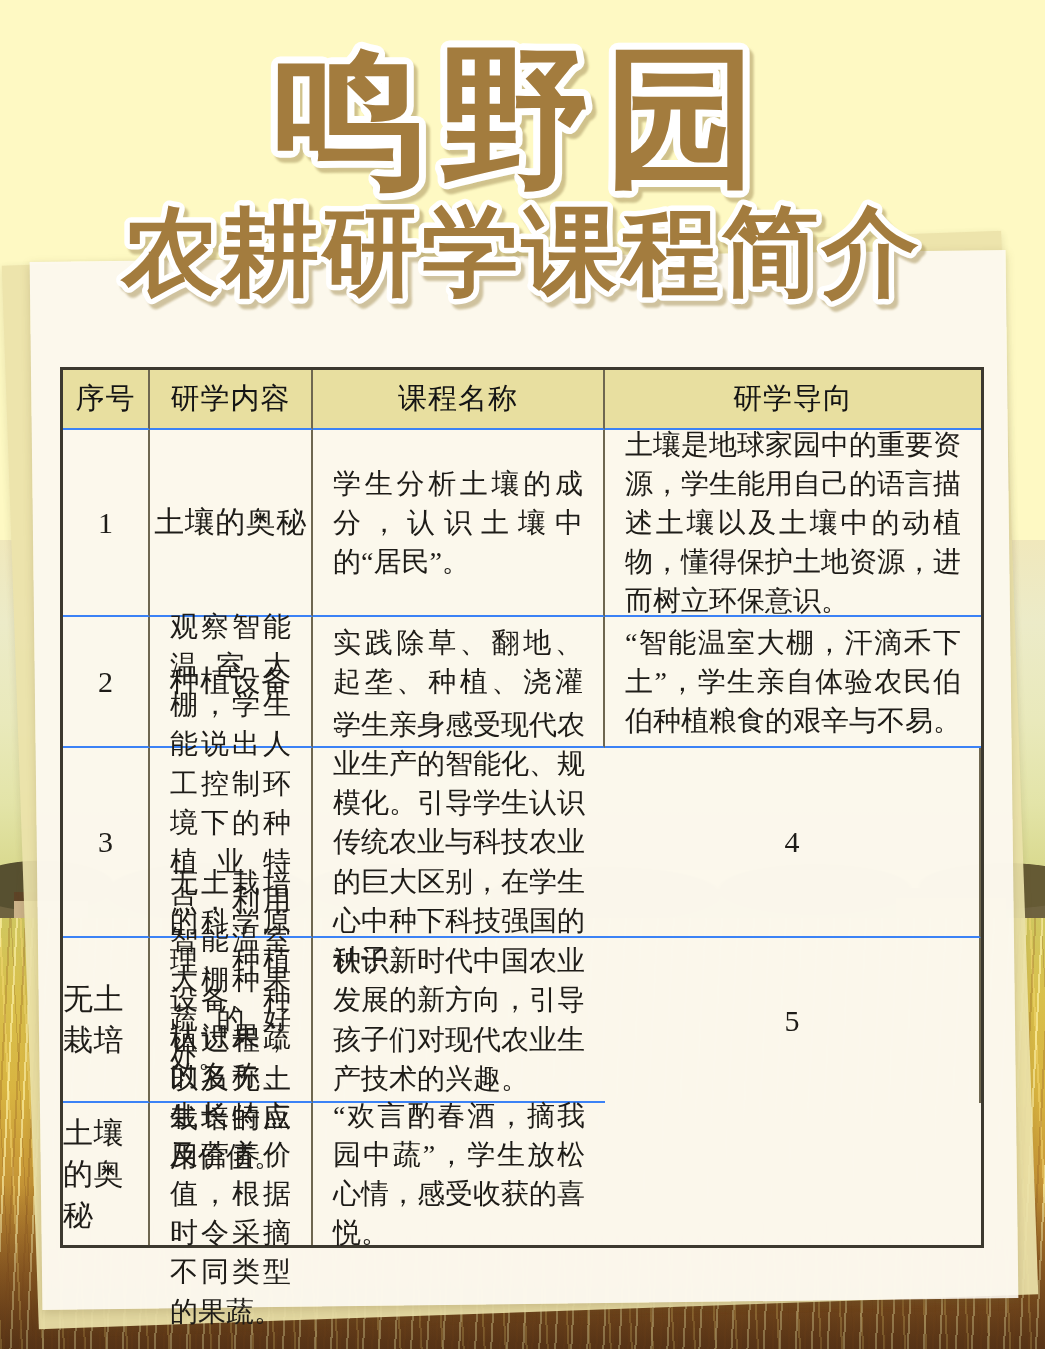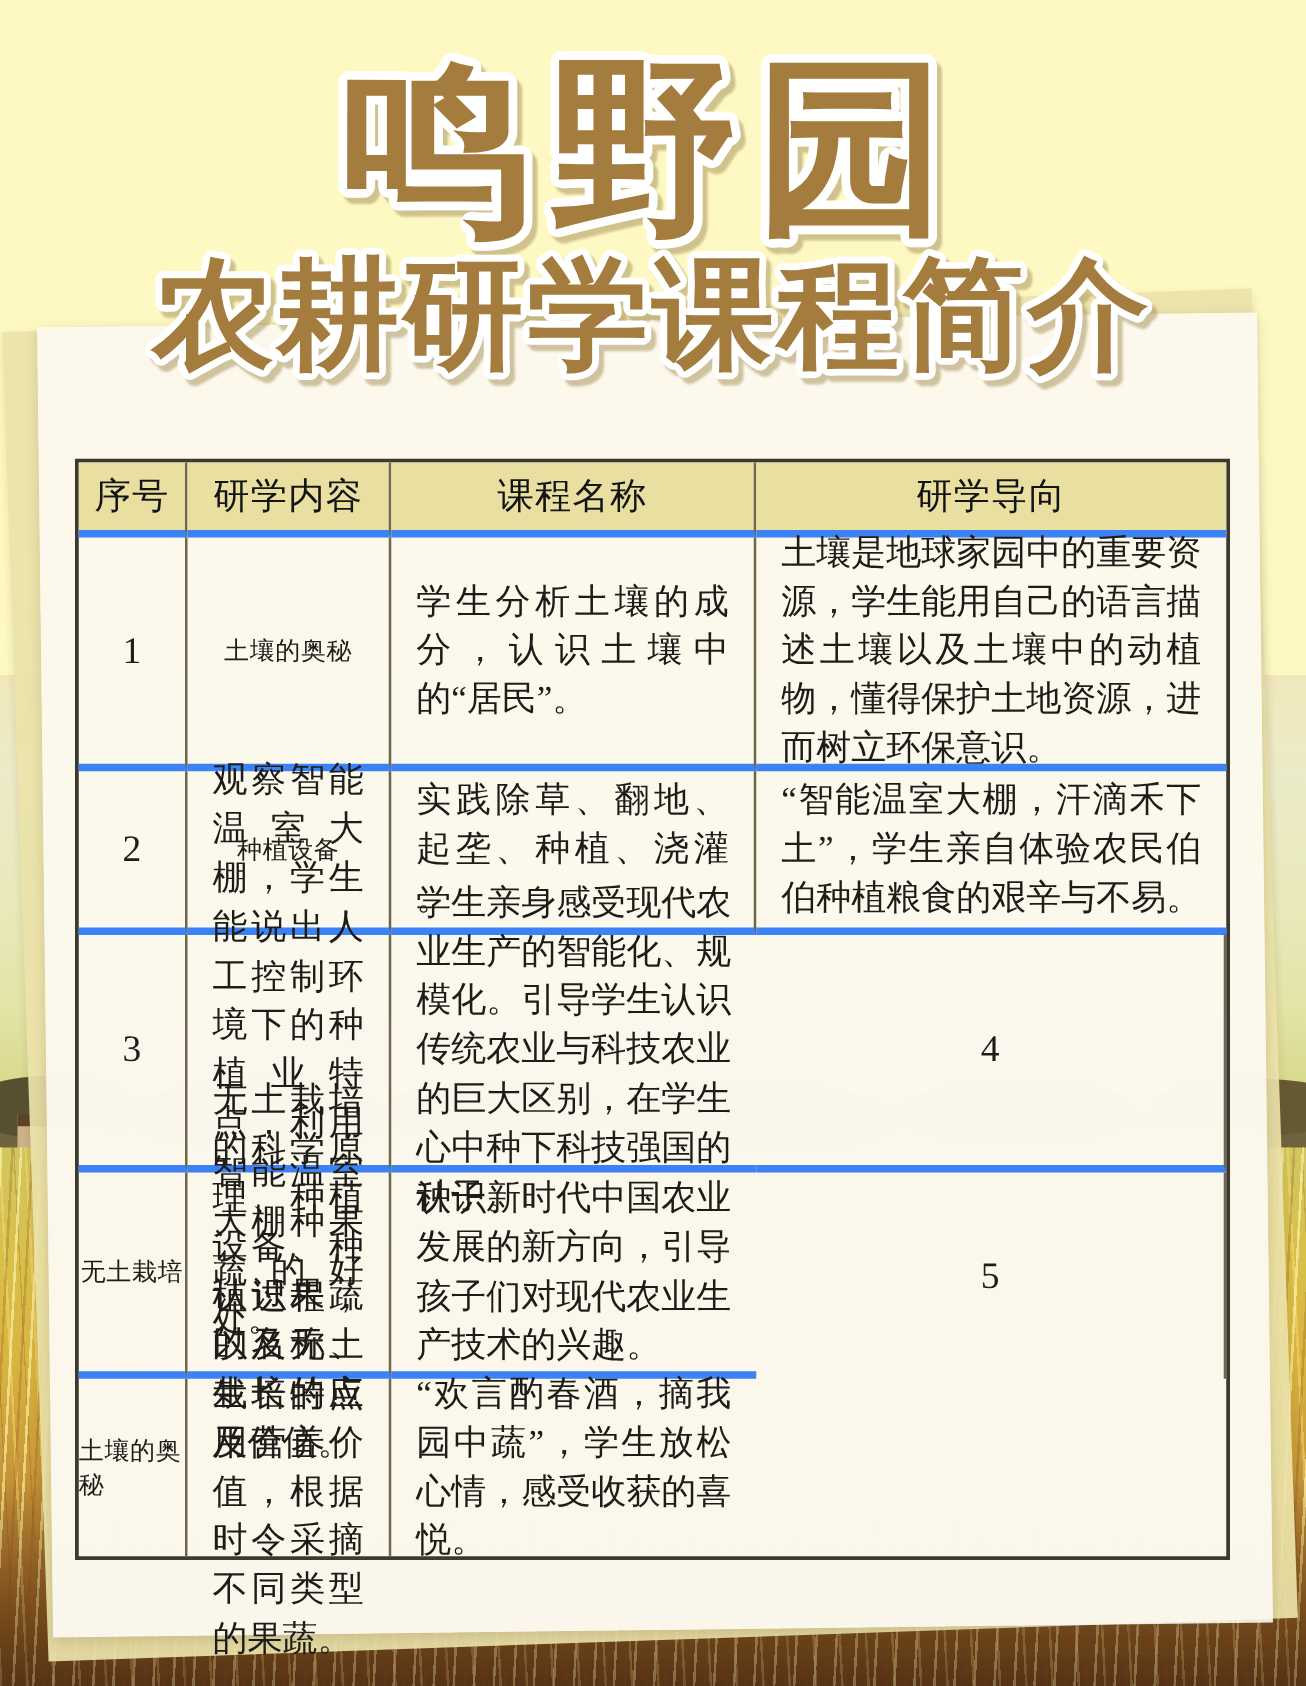--- a/index.html
+++ b/index.html
@@ -68,34 +68,34 @@
   .rtable{
     position:absolute;left:60px;top:367px;width:918px;
     display:grid;
     grid-template-columns:87px 163px 292px 376px;
     grid-template-rows:60px 187px 131px 190px 165px 142px;
     border:3px solid #3c392f;
     box-sizing:content-box;
   }
   .cell{
     border-right:2px solid #6e6750;
-    border-bottom:6px solid #3b82f6;
+    border-bottom:2px solid #3b82f6;
     display:flex;align-items:center;justify-content:center;
     box-sizing:border-box;
     color:#1e1c18;
   }
   .cell.last-col{border-right:none;}
   .cell.last-row{border-bottom:none;}
   .hcell{
     background:#e8dfa0;
     font-family:"Liberation Sans", sans-serif;
     font-size:29px;font-weight:500;letter-spacing:1px;color:#141414;
   }
   .c-no{font-family:"Liberation Serif","DejaVu Serif",serif;font-size:30px;}
-  .c-name{font-family:Liberation Mono, monospace;font-size:20px;letter-spacing:.5px;}
+  .c-name{font-family:Liberation Mono, monospace;font-size:30px;letter-spacing:.5px;}
   .c-text{
     font-family:"Liberation Serif","DejaVu Serif",serif;
     font-size:28px;line-height:1.4;
     justify-content:flex-start;text-align:justify;
     padding:6px 20px;
   }
 </style>
 </head>
 <body>
 

